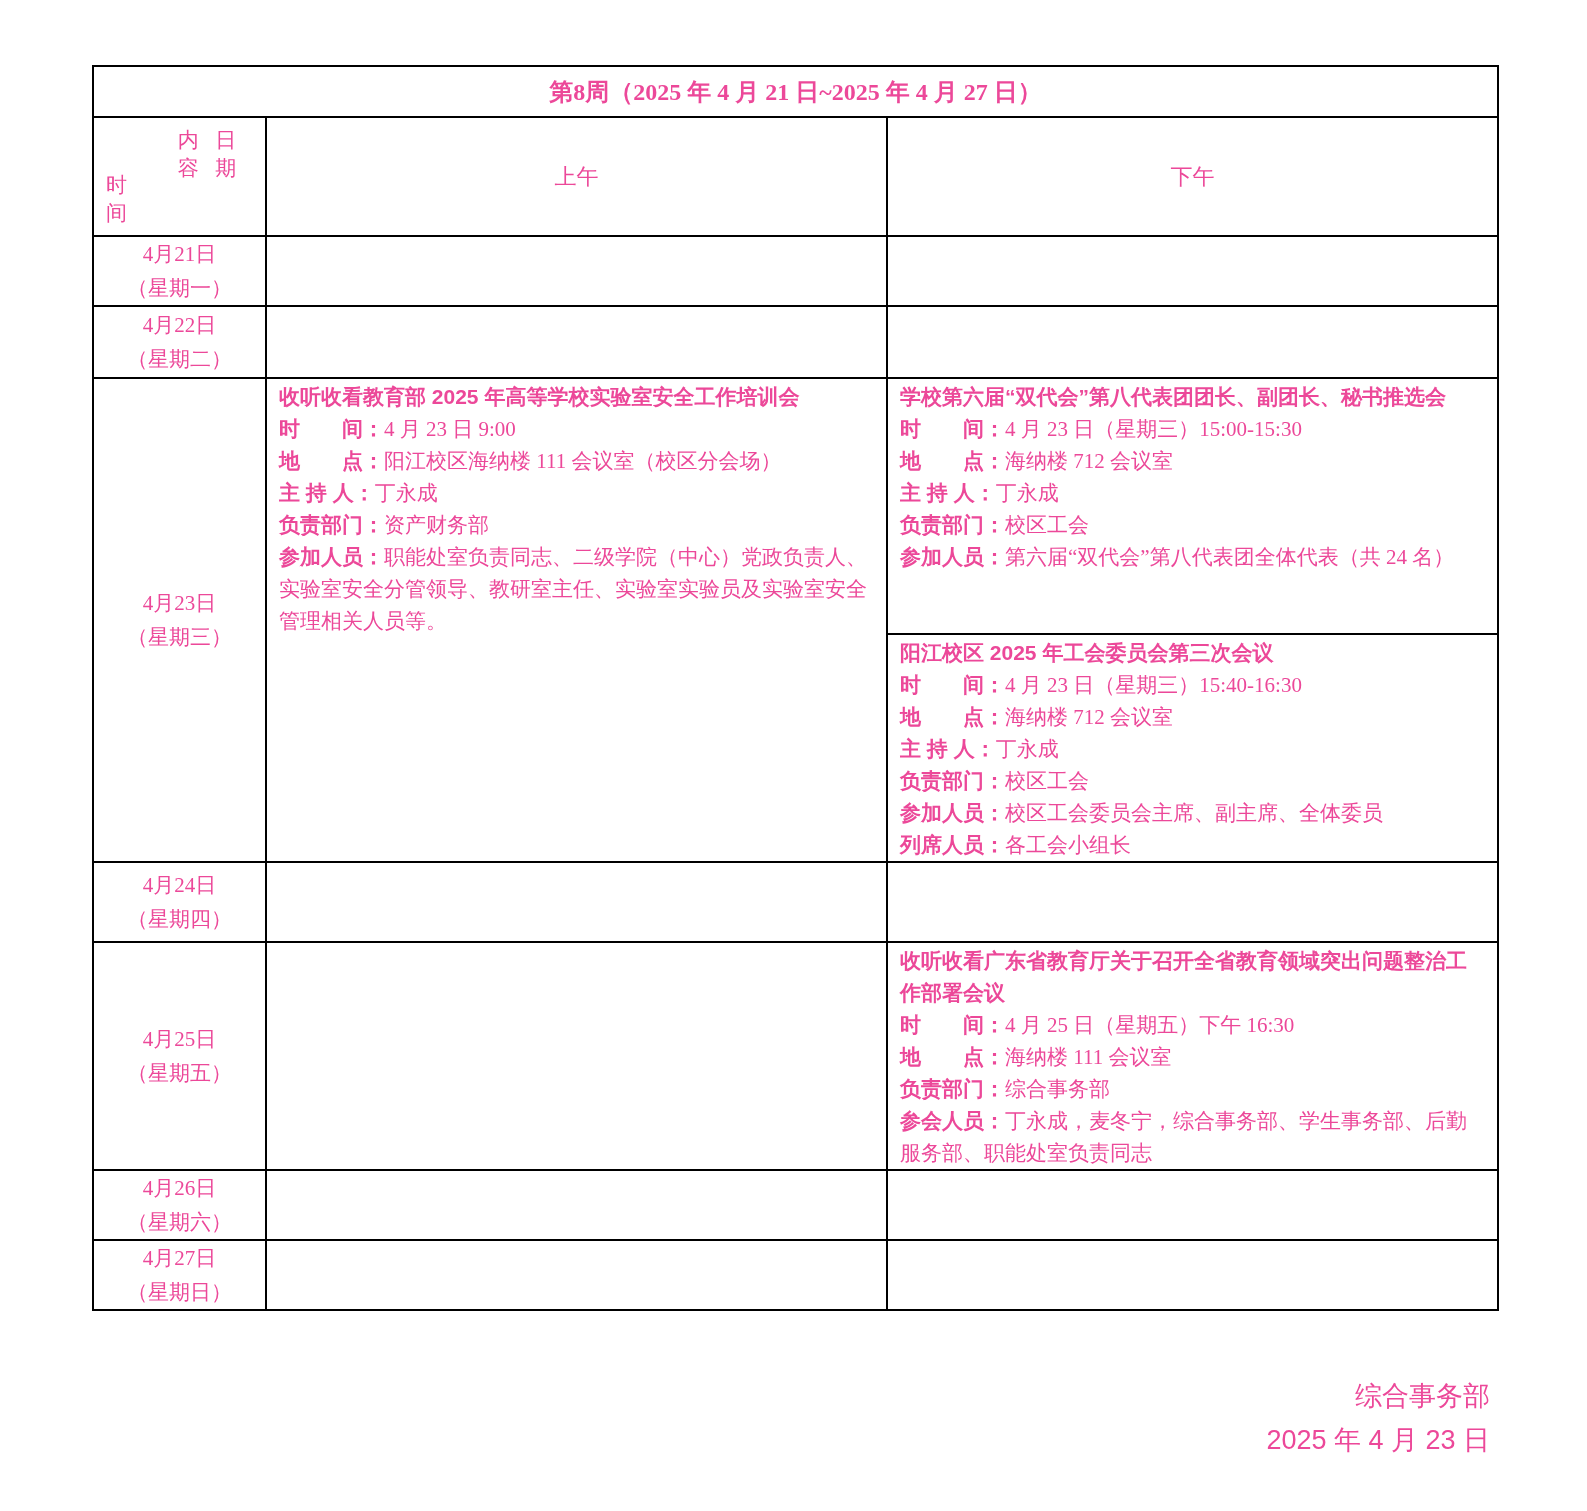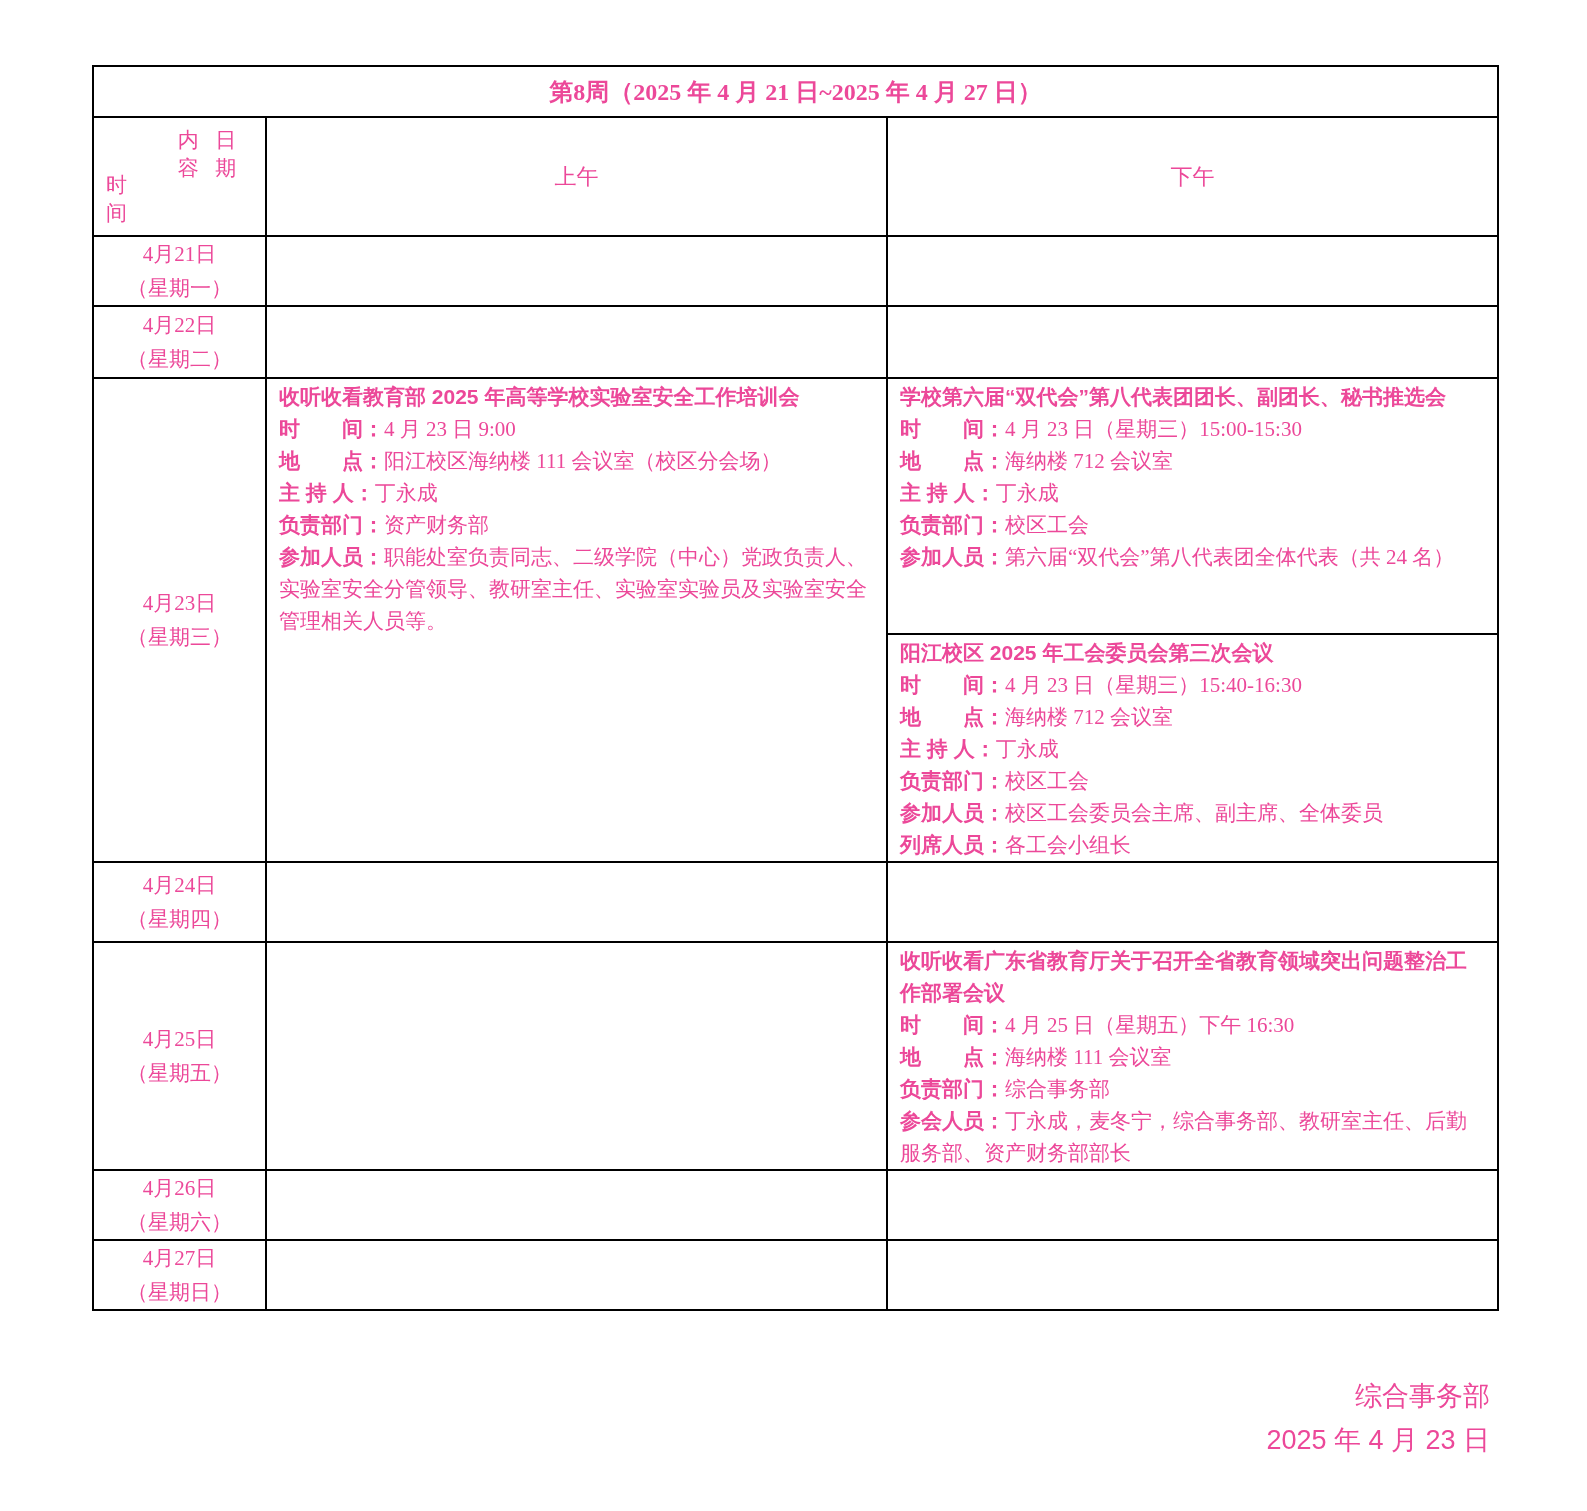--- a/index.html
+++ b/index.html
@@ -186,21 +186,21 @@
         <div>4月25日</div>
         <div>（星期五）</div>
       </td>
       <td></td>
       <td class="c-ev">
         <div class="ev">
           <div class="ev-title">收听收看广东省教育厅关于召开全省教育领域突出问题整治工作部署会议</div>
           <div class="ev-line"><span class="lbl">时　　间：</span><span class="val">4 月 25 日（星期五）下午 16:30</span></div>
           <div class="ev-line"><span class="lbl">地　　点：</span><span class="val">海纳楼 111 会议室</span></div>
           <div class="ev-line"><span class="lbl">负责部门：</span><span class="val">综合事务部</span></div>
-          <div class="ev-line"><span class="lbl">参会人员：</span><span class="val">丁永成，麦冬宁，综合事务部、教研室主任、后勤服务部、资产财务部部长</span></div>
+          <div class="ev-line"><span class="lbl">参会人员：</span><span class="val">丁永成，麦冬宁，综合事务部、学生事务部、后勤服务部、职能处室负责同志</span></div>
         </div>
       </td>
     </tr>
 
     <tr class="r-apr26">
       <td class="c-day">
         <div>4月26日</div>
         <div>（星期六）</div>
       </td>
       <td></td>

